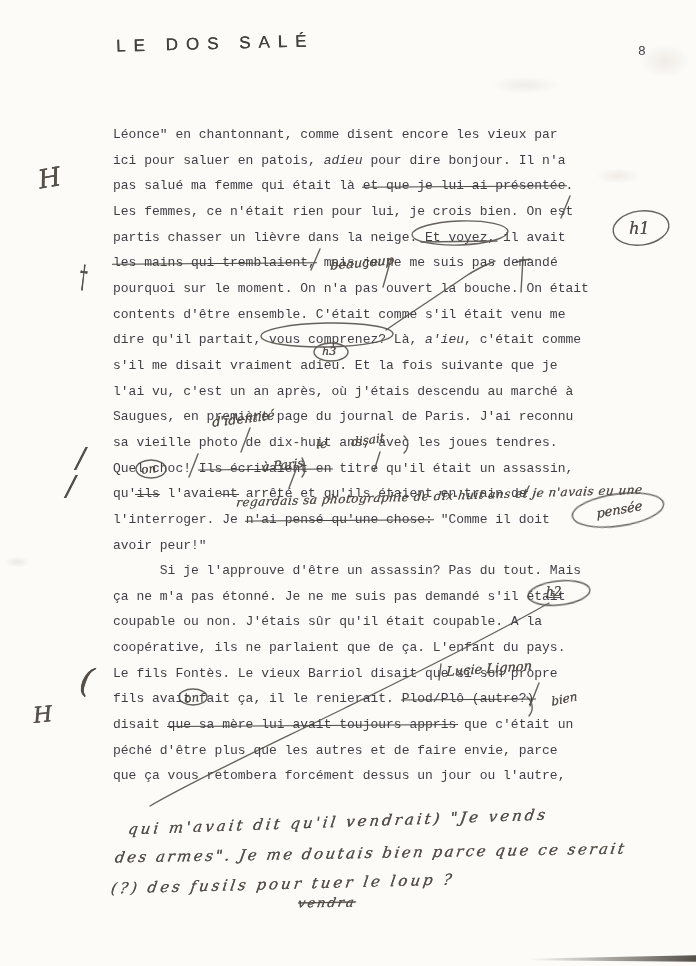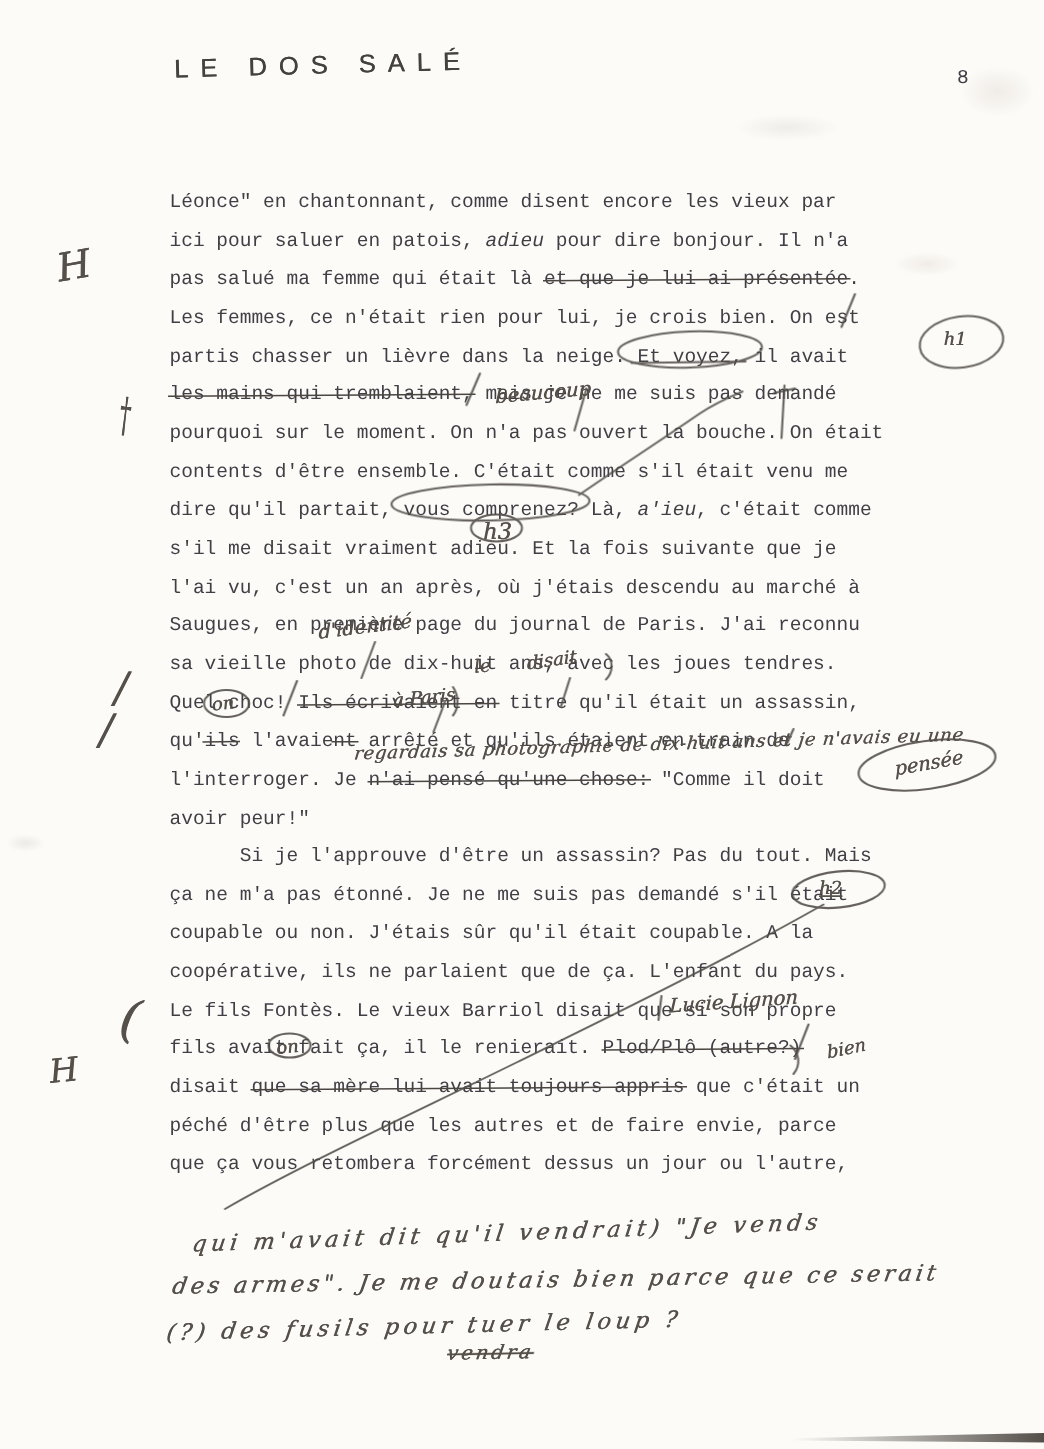--- a/index.html
+++ b/index.html
@@ -36,22 +36,22 @@
 
   <div id="typed"><div class="tline"><span>Léonce" en chantonnant, comme disent encore les vieux par</span></div><div class="tline"><span>ici pour saluer en patois, </span><span class="it">adieu</span><span> pour dire bonjour. Il n'a</span></div><div class="tline"><span>pas salué ma femme qui était là </span><span class="st">et que je lui ai présentée</span><span>.</span></div><div class="tline"><span>Les femmes, ce n'était rien pour lui, je crois bien. On est</span></div><div class="tline"><span>partis chasser un lièvre dans la neige. Et voyez, il avait</span></div><div class="tline"><span class="st">les mains qui tremblaient,</span><span> mais je ne me suis pas demandé</span></div><div class="tline"><span>pourquoi sur le moment. On n'a pas ouvert la bouche. On était</span></div><div class="tline"><span>contents d'être ensemble. C'était comme s'il était venu me</span></div><div class="tline"><span>dire qu'il partait, vous comprenez? Là, </span><span class="it">a'ieu</span><span>, c'était comme</span></div><div class="tline"><span>s'il me disait vraiment adieu. Et la fois suivante que je</span></div><div class="tline"><span>l'ai vu, c'est un an après, où j'étais descendu au marché à</span></div><div class="tline"><span>Saugues, en première page du journal de Paris. J'ai reconnu</span></div><div class="tline"><span>sa vieille photo de dix-huit ans, avec les joues tendres.</span></div><div class="tline"><span>Quel choc! </span><span class="st">Ils écrivaient en</span><span> titre qu'il était un assassin,</span></div><div class="tline"><span>qu'</span><span class="st">ils</span><span> l'avaie</span><span class="st">nt</span><span> arrêté et qu'ils étaient en train de</span></div><div class="tline"><span>l'interroger. Je </span><span class="st">n'ai pensé qu'une chose:</span><span> "Comme il doit</span></div><div class="tline"><span>avoir peur!"</span></div><div class="tline"><span>      Si je l'approuve d'être un assassin? Pas du tout. Mais</span></div><div class="tline"><span>ça ne m'a pas étonné. Je ne me suis pas demandé s'il était</span></div><div class="tline"><span>coupable ou non. J'étais sûr qu'il était coupable. A la</span></div><div class="tline"><span>coopérative, ils ne parlaient que de ça. L'enfant du pays.</span></div><div class="tline"><span>Le fils Fontès. Le vieux Barriol disait que si son propre</span></div><div class="tline"><span>fils avait fait ça, il le renierait. </span><span class="st">Plod/Plô (autre?)</span></div><div class="tline"><span>disait </span><span class="st">que sa mère lui avait toujours appris</span><span> que c'était un</span></div><div class="tline"><span>péché d'être plus que les autres et de faire envie, parce</span></div><div class="tline"><span>que ça vous retombera forcément dessus un jour ou l'autre,</span></div></div>
 
   <div class="hw" style="left:38px;top:163px;font-size:26px;transform:rotate(-10deg);">H</div>
   <div class="hw" style="left:80px;top:258px;font-size:15px;transform:scaleY(2.1) rotate(3deg);transform-origin:top;">†</div>
   <div class="hw" style="left:76px;top:442px;font-size:28px;font-weight:300;">/</div>
   <div class="hw" style="left:66px;top:470px;font-size:28px;font-weight:300;">/</div>
   <div class="hw" style="left:80px;top:660px;font-size:34px;font-weight:300;transform:rotate(10deg);">(</div>
   <div class="hw" style="left:33px;top:702px;font-size:22px;transform:rotate(-6deg);">H</div>
 
-  <div class="hw" style="left:629px;top:219px;font-size:12px;">h1</div>
-  <div class="hw" style="left:322px;top:345px;font-size:15px;">h3</div>
+  <div class="hw" style="left:629px;top:219px;font-size:16px;">h1</div>
+  <div class="hw" style="left:322px;top:345px;font-size:11px;">h3</div>
   <div class="hw" style="left:546px;top:585px;font-size:12px;text-decoration:underline;">h2</div>
 
   <div class="hw" style="left:330px;top:255px;font-size:13px;transform:rotate(-5deg) skewX(-6deg);">beaucoup</div>
   <div class="hw" style="left:212px;top:411px;font-size:13px;transform:rotate(-7deg) skewX(-6deg);">d'identité</div>
   <div class="hw" style="left:316px;top:437px;font-size:12px;transform:rotate(-5deg);">le</div>
   <div class="hw" style="left:351px;top:433px;font-size:12px;transform:rotate(-8deg) skewX(-6deg);">disait</div>
   <div class="hw" style="left:141px;top:462px;font-size:12px;transform:rotate(-6deg);">on</div>
   <div class="hw" style="left:262px;top:458px;font-size:12px;transform:rotate(-6deg) skewX(-6deg);">à Paris</div>
   <div class="hw" style="left:236px;top:489px;font-size:12px;transform:rotate(-1.8deg) skewX(-8deg);letter-spacing:0.5px;">regardais sa photographie de dix-huit ans et je n'avais eu une</div>
   <div class="hw" style="left:596px;top:502px;font-size:13px;transform:rotate(-10deg) skewX(-6deg);">pensée</div>

